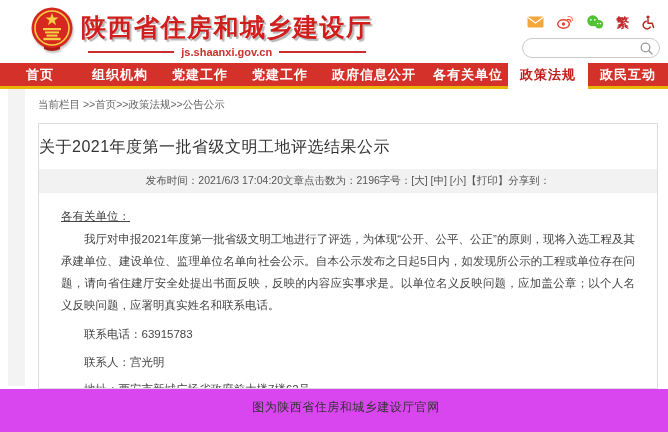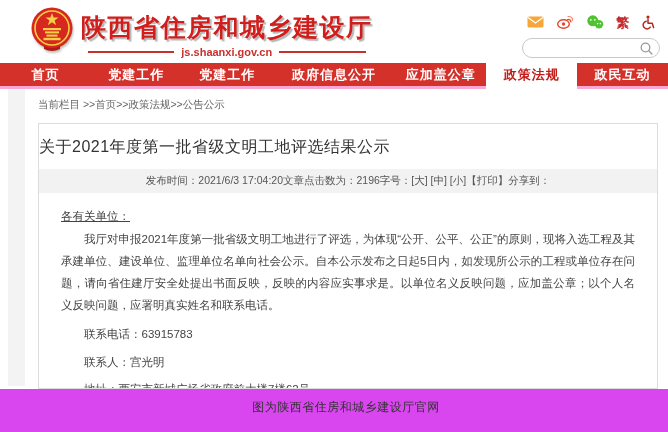--- a/index.html
+++ b/index.html
@@ -19,21 +19,21 @@
 
   .header-right{position:absolute;right:8px;top:13px;width:138px;}
   .icon-row{display:flex;justify-content:space-between;align-items:center;padding:0 5px;height:16px;}
   .icon-row .tch{color:#c3272b;font-size:13px;font-weight:bold;line-height:1;}
   .search-box{margin-top:8px;height:18px;border:1px solid #c9c9c9;border-radius:10px;display:flex;align-items:center;padding:0 6px;background:#fff;}
   .search-box input{flex:1;border:0;outline:0;font-size:11px;min-width:0;background:transparent;}
 
   
   .nav{display:flex;height:26px;}
   .nav-item{flex:1;display:flex;align-items:center;justify-content:center;background:#d3312a;
-            border-bottom:3px solid #f9a8d4;color:#fff;font-size:13px;font-weight:bold;
+            border-bottom:3px solid #eab308;color:#fff;font-size:13px;font-weight:bold;
             letter-spacing:1px;white-space:nowrap;cursor:pointer;box-sizing:border-box;}
   .nav-item.wide{flex:1.35;}
   .nav-item.active{background:#fff;color:#c21d1a;border-bottom-color:#fff;}
 
   
   .left-strip{position:absolute;left:8px;top:88px;width:17px;height:297px;background:#f3f3f3;}
   .breadcrumb{margin:9px 0 0 38px;font-size:10.5px;color:#666;}
   .article-box{position:absolute;left:38px;top:122px;width:620px;height:266px;
                border:1px solid #ddd;box-sizing:border-box;background:#fff;overflow:hidden;}
   .article-title{margin-top:13px;font-size:16px;color:#333;letter-spacing:.5px;}
@@ -104,24 +104,25 @@
           <svg width="13" height="13" viewBox="0 0 13 13">
             <circle cx="5.5" cy="5.5" r="4.3" fill="none" stroke="#999" stroke-width="1.3"></circle>
             <line x1="8.8" y1="8.8" x2="12" y2="12" stroke="#999" stroke-width="1.3" stroke-linecap="round"></line>
           </svg>
         </div>
       </div>
     </div>
 
     <div class="nav">
       <div class="nav-item">首页</div>
+      <div class="nav-item">组织机构</div>
       <div class="nav-item">党建工作</div>
       <div class="nav-item">党建工作</div>
       <div class="nav-item wide">政府信息公开</div>
-      <div class="nav-item">应加盖公章</div>
+      <div class="nav-item">各有关单位</div>
       <div class="nav-item active">政策法规</div>
       <div class="nav-item">政民互动</div>
     </div>
 
     <div class="left-strip"></div>
 
     <div class="breadcrumb">当前栏目 &gt;&gt;首页&gt;&gt;政策法规&gt;&gt;公告公示</div>
 
     <div class="article-box">
       <div class="article-title">关于2021年度第一批省级文明工地评选结果公示</div>

